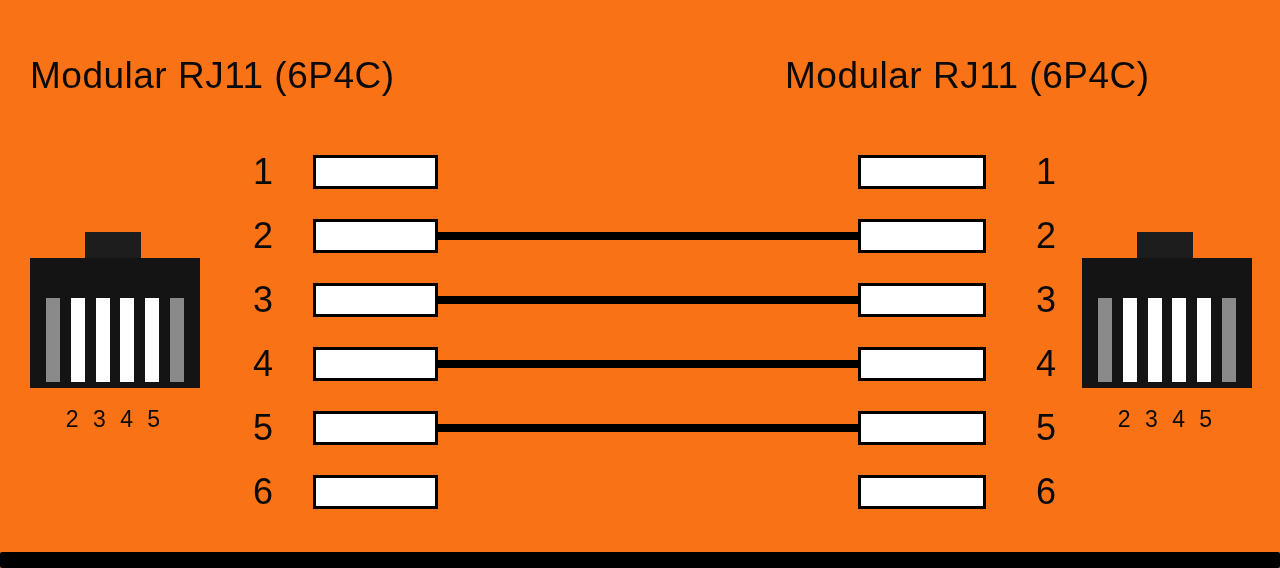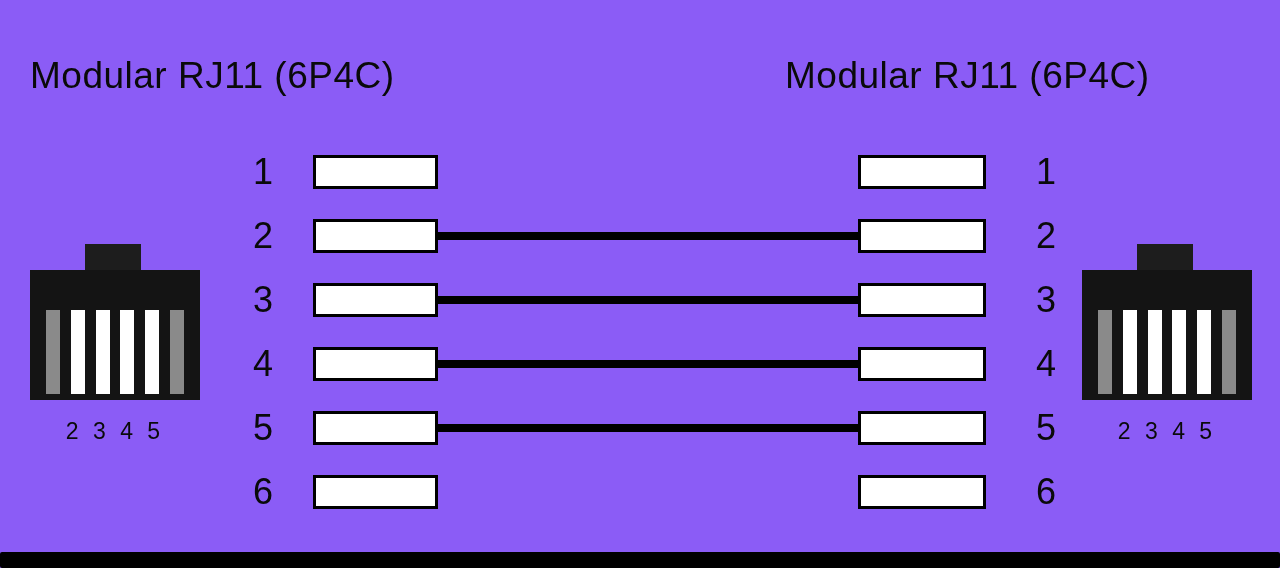--- a/index.html
+++ b/index.html
@@ -5,21 +5,21 @@
   html, body {
     margin: 0;
     padding: 0;
     background: #ffffff;
     font-family: "Liberation Sans", sans-serif;
   }
   .canvas {
     position: relative;
     width: 1280px;
     height: 568px;
-    background: #8b5cf6;
+    background: #f97316;
     overflow: hidden;
     color: #0a0a0a;
   }
   .title {
     position: absolute;
     top: 55px;
     font-size: 37px;
     letter-spacing: 0.5px;
     color: #0a0a0a;
     white-space: nowrap;
@@ -64,21 +64,21 @@
   .wire {
     position: absolute;
     left: 436px;
     width: 424px;
     height: 8px;
     background: #000000;
   }
 
   .jack {
     position: absolute;
-    top: 244px;
+    top: 232px;
     width: 204px;
     height: 156px;
   }
   .jack.jack-left  { left: 30px; }
   .jack.jack-right { left: 1082px; }
   .jack-tab {
     position: absolute;
     top: 0;
     left: 55px;
     width: 56px;

